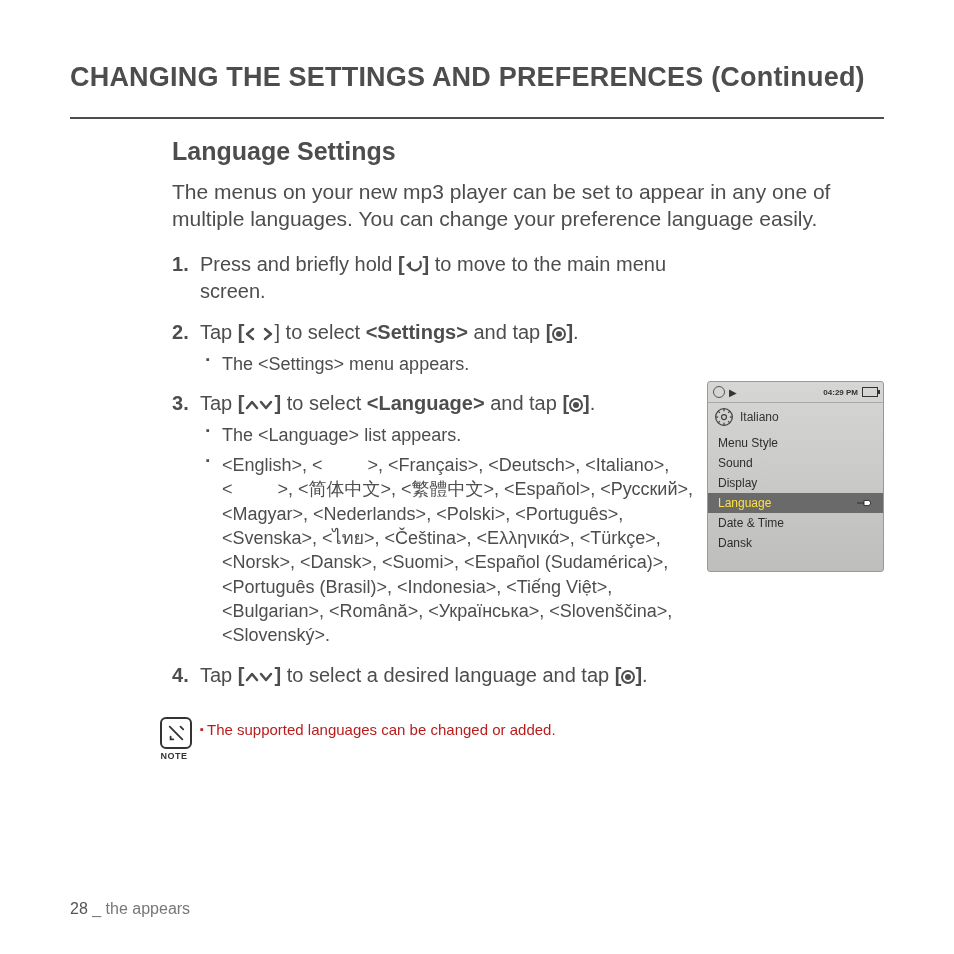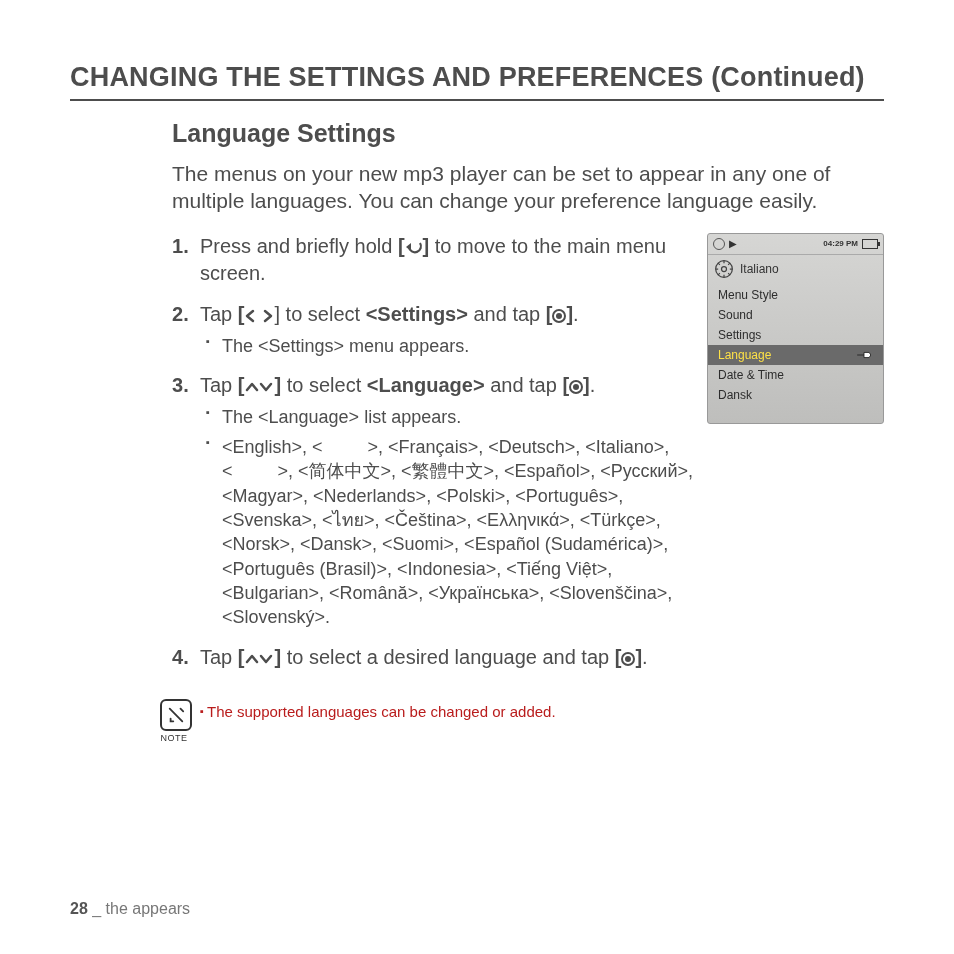--- a/index.html
+++ b/index.html
@@ -1,21 +1,21 @@
 <!DOCTYPE html>
 <html><head>
 <meta charset="utf-8">
 <style>
   html,body{margin:0;padding:0;background:#fff;font-family:Arial,Helvetica,sans-serif;color:#4d4d4d}
   .page{width:954px;height:954px;box-sizing:border-box;padding:50px 70px 0 70px;position:relative}
-  .page-title{font-size:27px;font-weight:bold;letter-spacing:.2px;border-bottom:2px solid #4d4d4d;padding-bottom:6px;margin:12px 0 18px 0}
+  .page-title{font-size:27px;font-weight:bold;letter-spacing:.2px;border-bottom:2px solid #4d4d4d;padding-bottom:24px;margin:12px 0 18px 0}
   .indent{margin-left:102px}
   .section-title{font-size:25px;font-weight:bold;margin:0 0 12px 0}
   .intro{font-size:21px;line-height:1.3;margin:0 0 18px 0}
-  .steps-wrap{display:flex;align-items:flex-start;}
+  .steps-wrap{display:flex;align-items:center;}
   .steps{flex:1}
   ol.steps{list-style:none;margin:0;padding:0;counter-reset:step}
   ol.steps>li{counter-increment:step;position:relative;padding-left:28px;font-size:20px;line-height:1.35;margin-bottom:14px}
   ol.steps>li:before{content:counter(step)".";font-weight:bold;position:absolute;left:0;top:0}
   .b{font-weight:bold}
   ul.sub{list-style:none;margin:6px 0 0 6px;padding:0;font-size:18px}
   ul.sub>li{position:relative;padding-left:16px;margin-bottom:6px;line-height:1.35}
   ul.sub>li:before{content:"▪";position:absolute;left:0;top:0;font-size:11px}
   .icon{display:inline-flex;vertical-align:-2px}
   .icon svg{display:block}
@@ -33,26 +33,26 @@
   .dev-htxt{font-size:12px;color:#333}
   .dev-list{padding:2px 0 18px 0}
   .dev-item{padding:3px 10px;font-size:12px;color:#2d2d2d}
   .dev-item.sel{background:#6a6a6a;color:#fde047;display:flex;justify-content:space-between;align-items:center}
   .dev-hand{width:18px;height:12px}
   
   .note-row{display:flex;align-items:flex-start;gap:12px;margin-top:14px;margin-left:90px}
   .note-box{width:28px;text-align:center}
   .note-icon{width:28px;height:28px;border:2px solid #333;border-radius:6px;display:flex;align-items:center;justify-content:center}
   .note-icon svg{width:18px;height:18px}
-  .note-lbl{font-size:9px;font-weight:normal;letter-spacing:.5px;margin-top:2px;color:#333}
+  .note-lbl{font-size:9px;font-weight:bold;letter-spacing:.5px;margin-top:2px;color:#333}
   .note-txt{font-size:15px;color:#b91c1c;padding-top:4px}
   .note-txt:before{content:"▪ ";font-size:11px;vertical-align:2px}
   
   .footer{position:absolute;left:70px;bottom:36px;font-size:16px;color:#777}
-  .footer .pn{font-weight:bold;color:#555}
+  .footer .pn{font-weight:normal;color:#555}
 </style>
 </head>
 <body>
 
 <div class="page">
   <div class="page-title">CHANGING THE SETTINGS AND PREFERENCES (Continued)</div>
 
   <div class="indent">
     <div class="section-title">Language Settings</div>
     <div class="intro">The menus on your new mp3 player can be set to appear in any one of multiple languages. You can change your preference language easily.</div>
@@ -143,21 +143,21 @@
                   <line x1="5" y1="19" x2="7" y2="17"></line>
                   <line x1="17" y1="7" x2="19" y2="5"></line>
                 </g>
               </svg>
           </span>
           <span class="dev-htxt">Italiano</span>
         </div>
         <div class="dev-list">
           <div class="dev-item">Menu Style</div>
           <div class="dev-item">Sound</div>
-          <div class="dev-item">Settings</div>
+          <div class="dev-item">Display</div>
           <div class="dev-item sel">
             <span>Language</span>
             <span class="dev-hand">
               <svg viewBox="0 0 20 14" width="18" height="12">
                   <path d="M2 7 L10 7 M10 4 L10 10 L16 10 L18 7 L16 4 Z" fill="#fff" stroke="#222" stroke-width="1"></path>
                 </svg>
             </span>
           </div>
           <div class="dev-item">Date &amp; Time</div>
           <div class="dev-item">Dansk</div>

